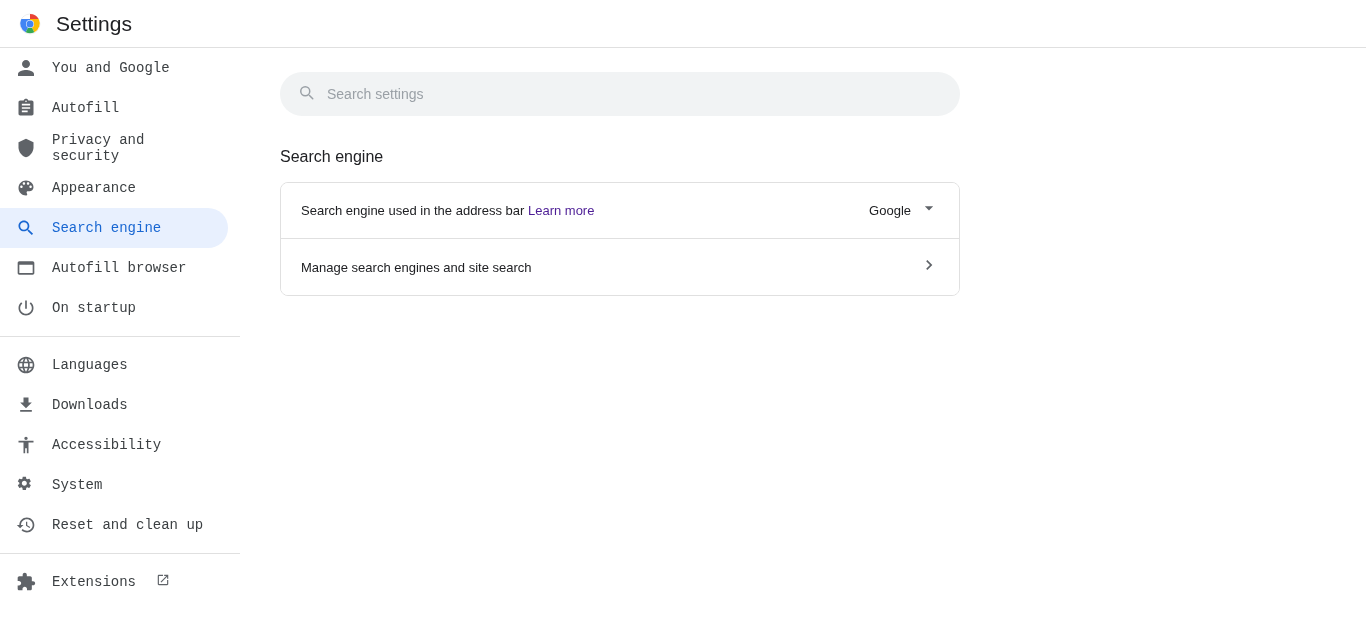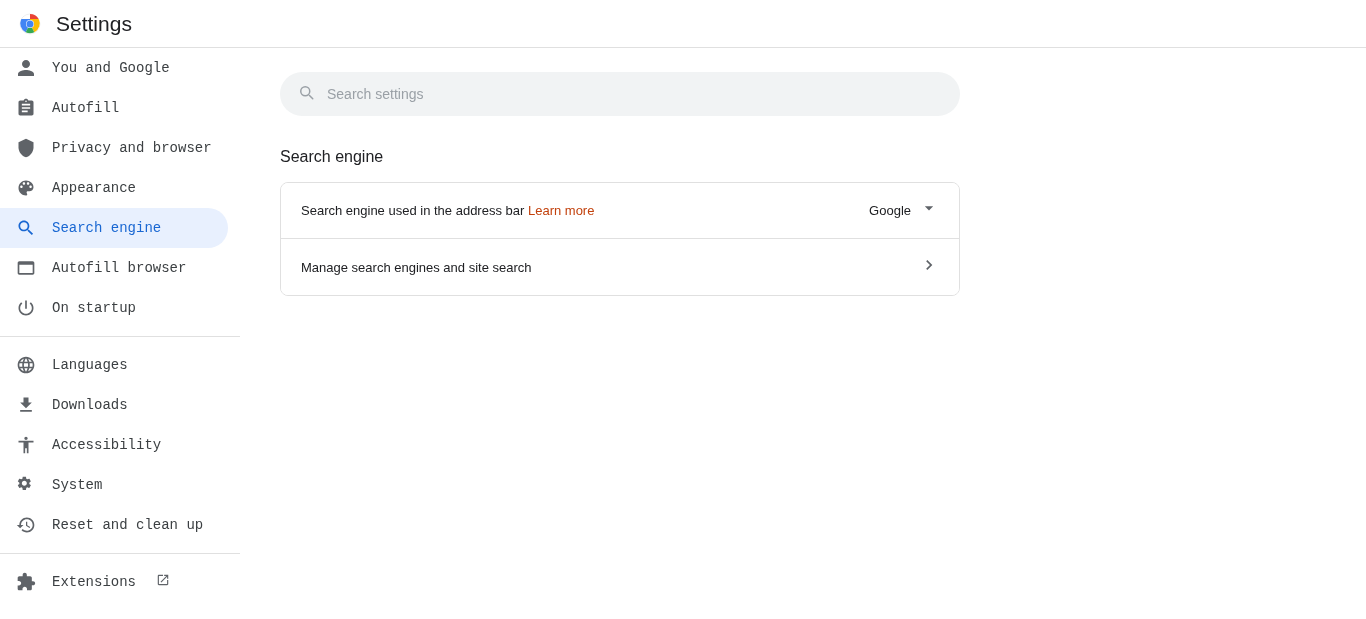--- a/index.html
+++ b/index.html
@@ -174,21 +174,21 @@
       border-bottom: none;
     }
 
     .row-label {
       flex: 1;
       font-size: 13px;
       color: #202124;
     }
 
     .learn-more-link {
-      color: #c2410c;
+      color: #4c1d95;
       text-decoration: none;
       font-size: 13px;
     }
 
     .dropdown-control {
       display: flex;
       align-items: center;
       gap: 8px;
       cursor: pointer;
       font-size: 13px;
@@ -244,21 +244,21 @@
           </svg>
         </span>
         <span class="sidebar-label">Autofill</span>
       </div>
       <div class="sidebar-item">
         <span class="icon">
           <svg width="20" height="20" viewBox="0 0 24 24" fill="currentColor">
             <path d="M12 1L3 5v6c0 5.55 3.84 10.74 9 12 5.16-1.26 9-6.45 9-12V5l-9-4z"></path>
           </svg>
         </span>
-        <span class="sidebar-label">Privacy and browser</span>
+        <span class="sidebar-label">Privacy and security</span>
       </div>
       <div class="sidebar-item">
         <span class="icon">
           <svg width="20" height="20" viewBox="0 0 24 24" fill="currentColor">
             <path d="M12 3c-4.97 0-9 4.03-9 9s4.03 9 9 9c.83 0 1.5-.67 1.5-1.5 0-.39-.15-.74-.39-1.01-.23-.26-.38-.61-.38-.99 0-.83.67-1.5 1.5-1.5H16c2.76 0 5-2.24 5-5 0-4.42-4.03-8-9-8zm-5.5 9c-.83 0-1.5-.67-1.5-1.5S5.67 9 6.5 9 8 9.67 8 10.5 7.33 12 6.5 12zm3-4C8.67 8 8 7.33 8 6.5S8.67 5 9.5 5s1.5.67 1.5 1.5S10.33 8 9.5 8zm5 0c-.83 0-1.5-.67-1.5-1.5S13.67 5 14.5 5s1.5.67 1.5 1.5S15.33 8 14.5 8zm3 4c-.83 0-1.5-.67-1.5-1.5S16.67 9 17.5 9s1.5.67 1.5 1.5-.67 1.5-1.5 1.5z"></path>
           </svg>
         </span>
         <span class="sidebar-label">Appearance</span>
       </div>
       <div class="sidebar-item active">

